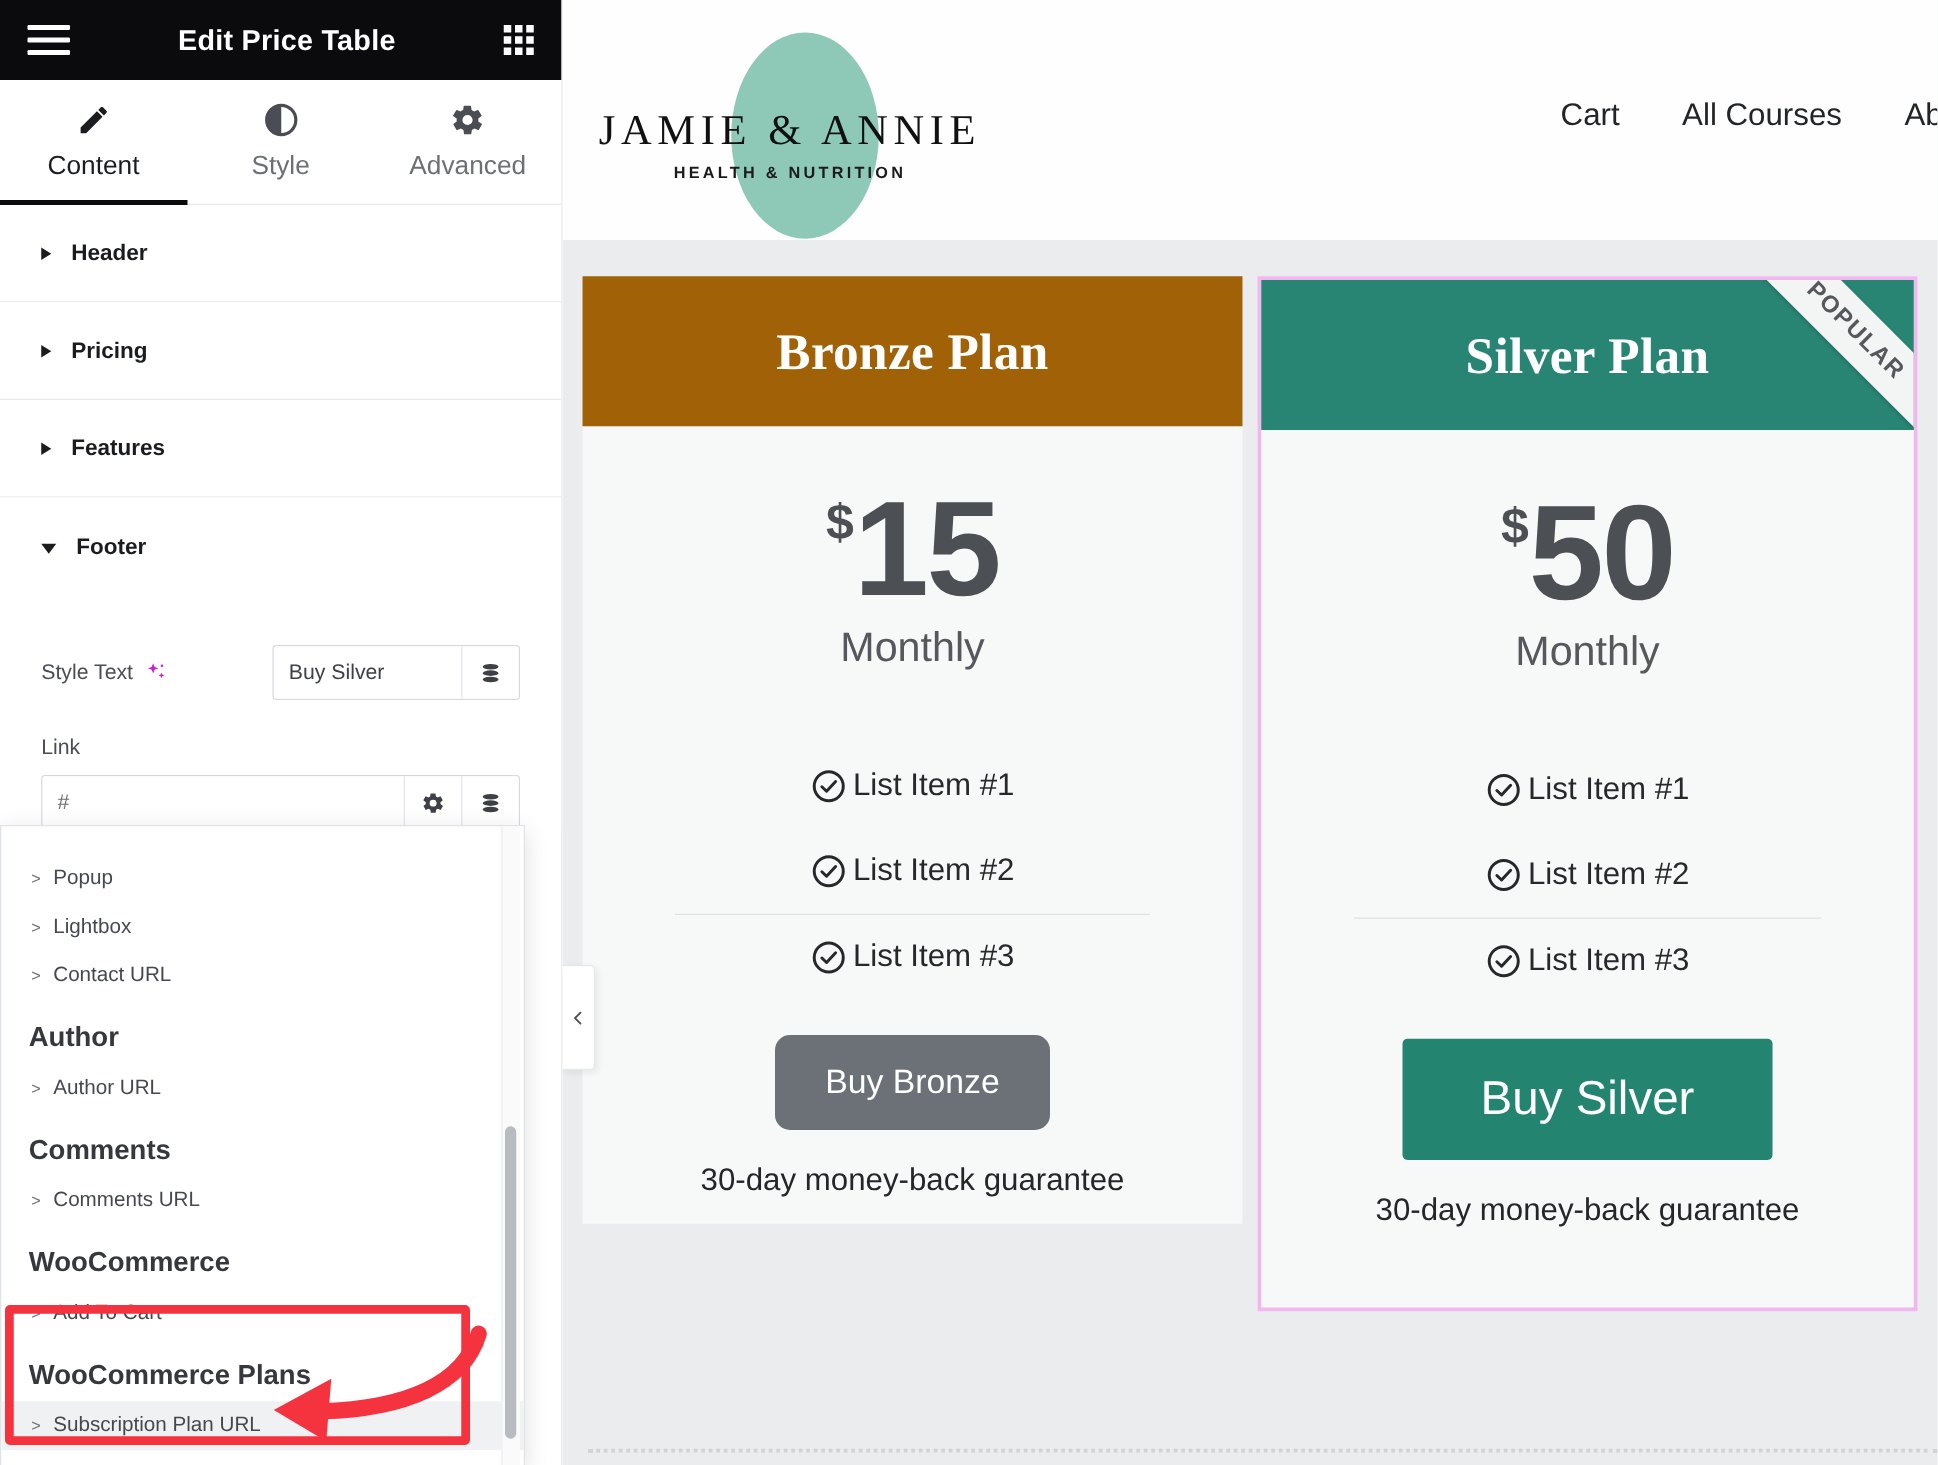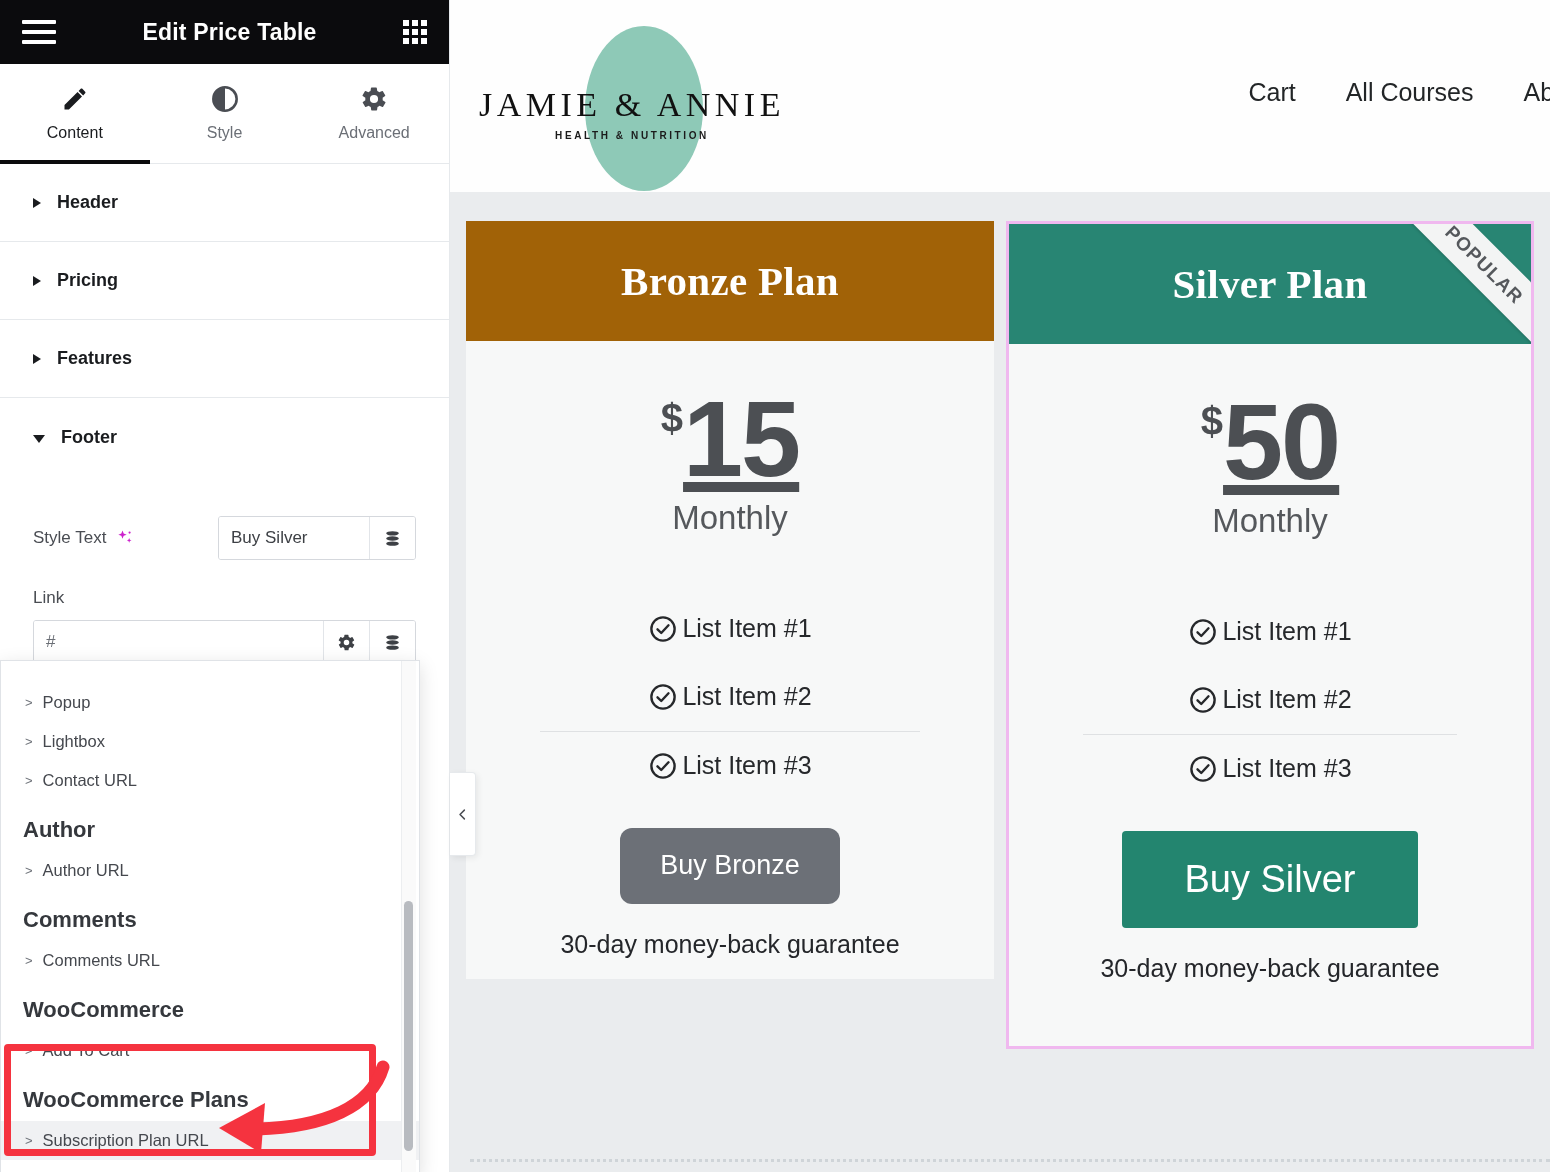--- a/index.html
+++ b/index.html
@@ -29,21 +29,21 @@
   .hamburger i { display: block; height: 4px; background: #fff; border-radius: 1px; }
   .panel-title { color: #fff; font-size: 23px; font-weight: bold; letter-spacing: .2px; }
   .gridicon { display: grid; grid-template-columns: repeat(3, 6px); grid-template-rows: repeat(3, 6px);
     gap: 3px; cursor: pointer; }
   .gridicon span { width: 6px; height: 6px; background: #fff; }
 
   
   .tabs { display: flex; height: 100px; background: #fff; border-bottom: 1px solid #e6e9ec; }
   .tab { flex: 1; display: flex; flex-direction: column; align-items: center;
     justify-content: center; gap: 11px; cursor: pointer; position: relative; }
-  .tab .tlabel { font-size: 16px; color: #6b6f76; }
+  .tab .tlabel { font-size: 21px; color: #6b6f76; }
   .tab.active .tlabel { color: #1a1c1f; }
   .tab.active::after { content: ""; position: absolute; left: 0; right: 0; bottom: -1px;
     height: 4px; background: #0b0b0d; }
   .tab svg { display: block; }
 
   
   .section {
     height: 78px; display: flex; align-items: center; gap: 16px;
     padding: 0 0 0 33px; border-bottom: 1px solid #e6e9ec; cursor: pointer;
     background: #fff;
@@ -109,21 +109,21 @@
   
   .preview { flex: 1; height: 1172px; position: relative; background: #eaecee; overflow: hidden; }
   .site-header { height: 192px; background: #fefefe; position: relative; }
   .logo { position: absolute; left: 27px; top: 20px; width: 310px; height: 155px; }
   .logo-blob { position: absolute; left: 108px; top: 6px; width: 118px; height: 165px;
     background: #8ec9b7; border-radius: 50% / 50%; }
   .logo-main { position: absolute; left: 0; top: 66px; width: 310px; text-align: center;
     font-family: "Liberation Serif", serif; font-size: 34px; letter-spacing: 4.5px;
     color: #111; font-weight: 500; }
   .logo-sub { position: absolute; left: 0; top: 110px; width: 310px; text-align: center;
-    font-size: 10px; letter-spacing: 2.6px; color: #1b1b1b; font-weight: bold; }
+    font-size: 13px; letter-spacing: 2.6px; color: #1b1b1b; font-weight: bold; }
   .nav { position: absolute; right: -18px; top: 78px; display: flex; gap: 50px; }
   .nav a { font-size: 25px; color: #222527; text-decoration: none; white-space: nowrap; }
 
   .cards { position: absolute; left: 0; top: 192px; right: 0; bottom: 0; }
   .card { position: absolute; top: 29px; background: #f7f8f8; }
   .card.bronze { left: 16px; width: 528px; height: 758px; }
   .card.silver { left: 556px; width: 528px; height: 828px;
     border: 3px solid #f0b8ef; background: #f7f8f8; }
 
   .card-head { height: 120px; display: flex; align-items: center; justify-content: center;
@@ -135,21 +135,21 @@
 
   .ribbon { position: absolute; right: -48px; top: 20px; width: 190px; height: 42px;
     background: #f3f4f4; transform: rotate(45deg); display: flex;
     align-items: center; justify-content: center; box-shadow: 0 1px 3px rgba(0,0,0,.18); }
   .ribbon span { font-size: 19px; font-weight: bold; color: #55585c; letter-spacing: 1.2px; }
 
   .price { text-align: center; margin-top: 52px; }
   .price .amt { display: inline-flex; align-items: flex-start; color: #4c4f53;
     line-height: .85; }
   .price .cur { font-size: 40px; font-weight: bold; margin-top: 8px; }
-  .price .num { font-size: 108px; font-weight: bold; letter-spacing: -2px; text-decoration: underline; }
+  .price .num { font-size: 108px; font-weight: bold; letter-spacing: -2px; }
   .price .per { font-size: 33px; color: #55585c; margin-top: 14px; }
 
   .flist { margin-top: 58px; padding: 0 74px; list-style: none; }
   .flist li { display: flex; align-items: center; justify-content: center; gap: 4px;
     padding: 19px 0; font-size: 25px; color: #26282b; }
   .flist li + li { border-top: 1px solid #dfe1e3; }
   .flist li.nodiv + li { border-top: 0; }
 
   .cta { display: block; margin: 28px auto 0 auto; border: 0; cursor: pointer;
     font-family: "Liberation Sans", sans-serif; }

